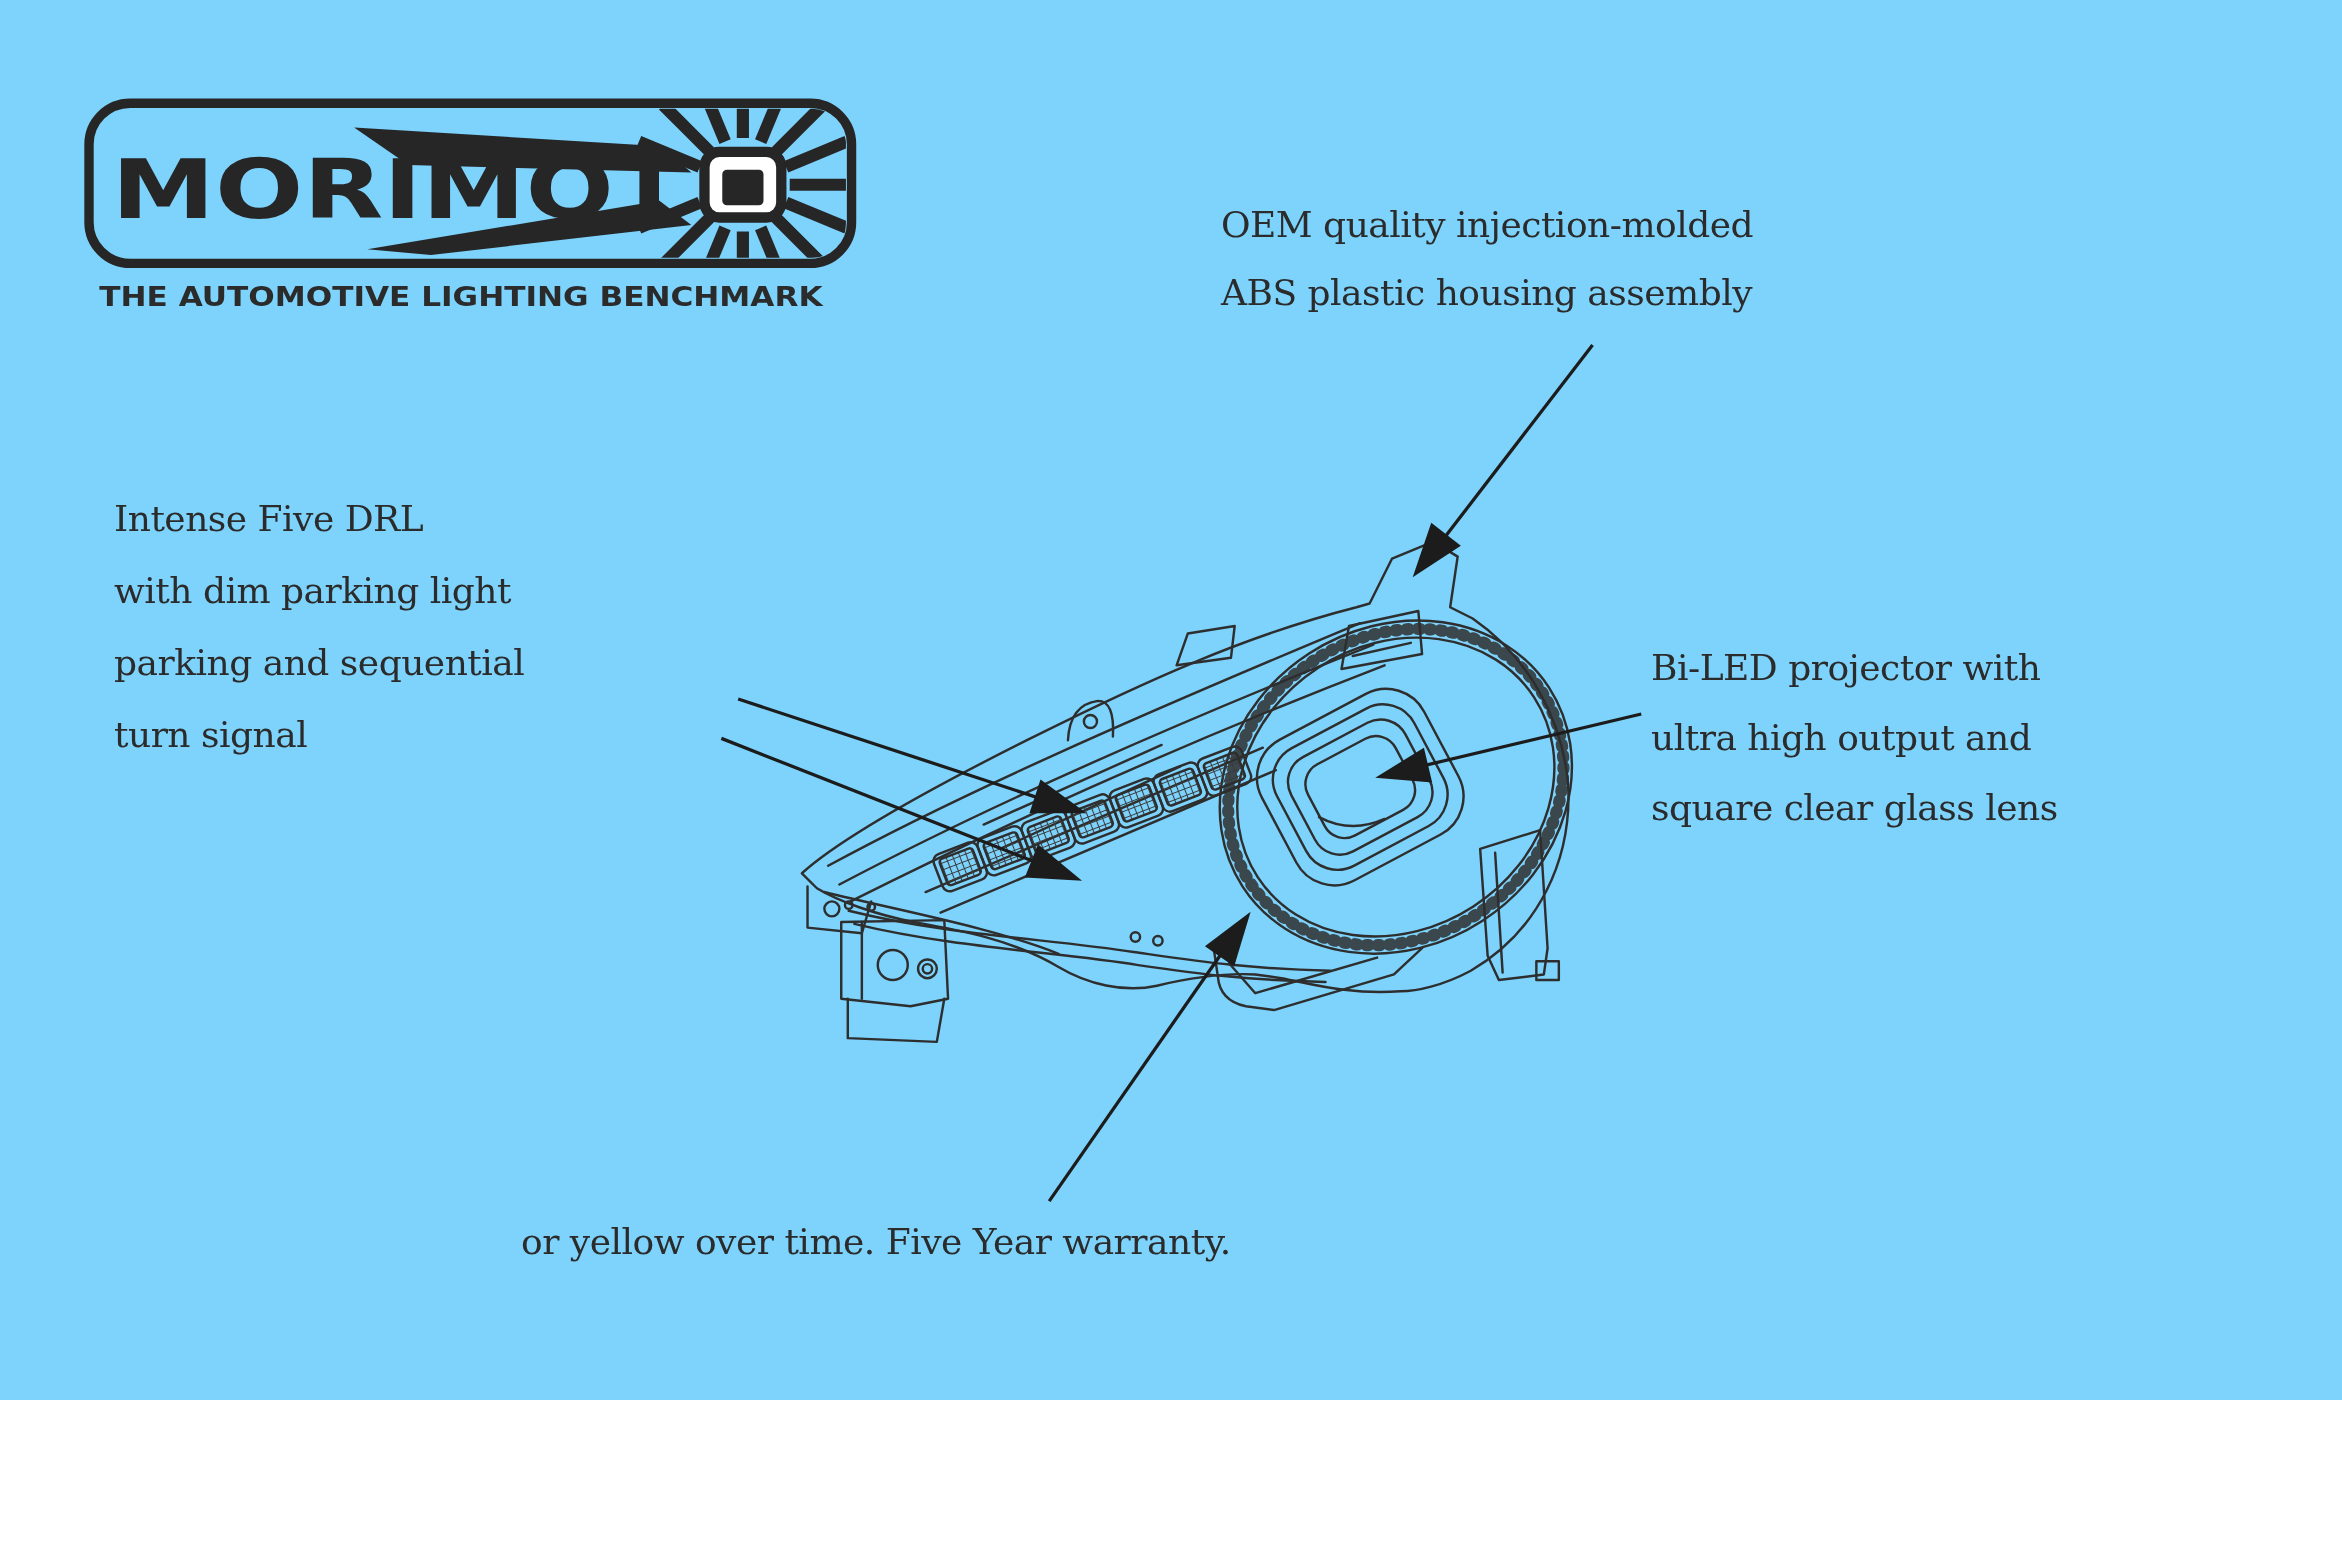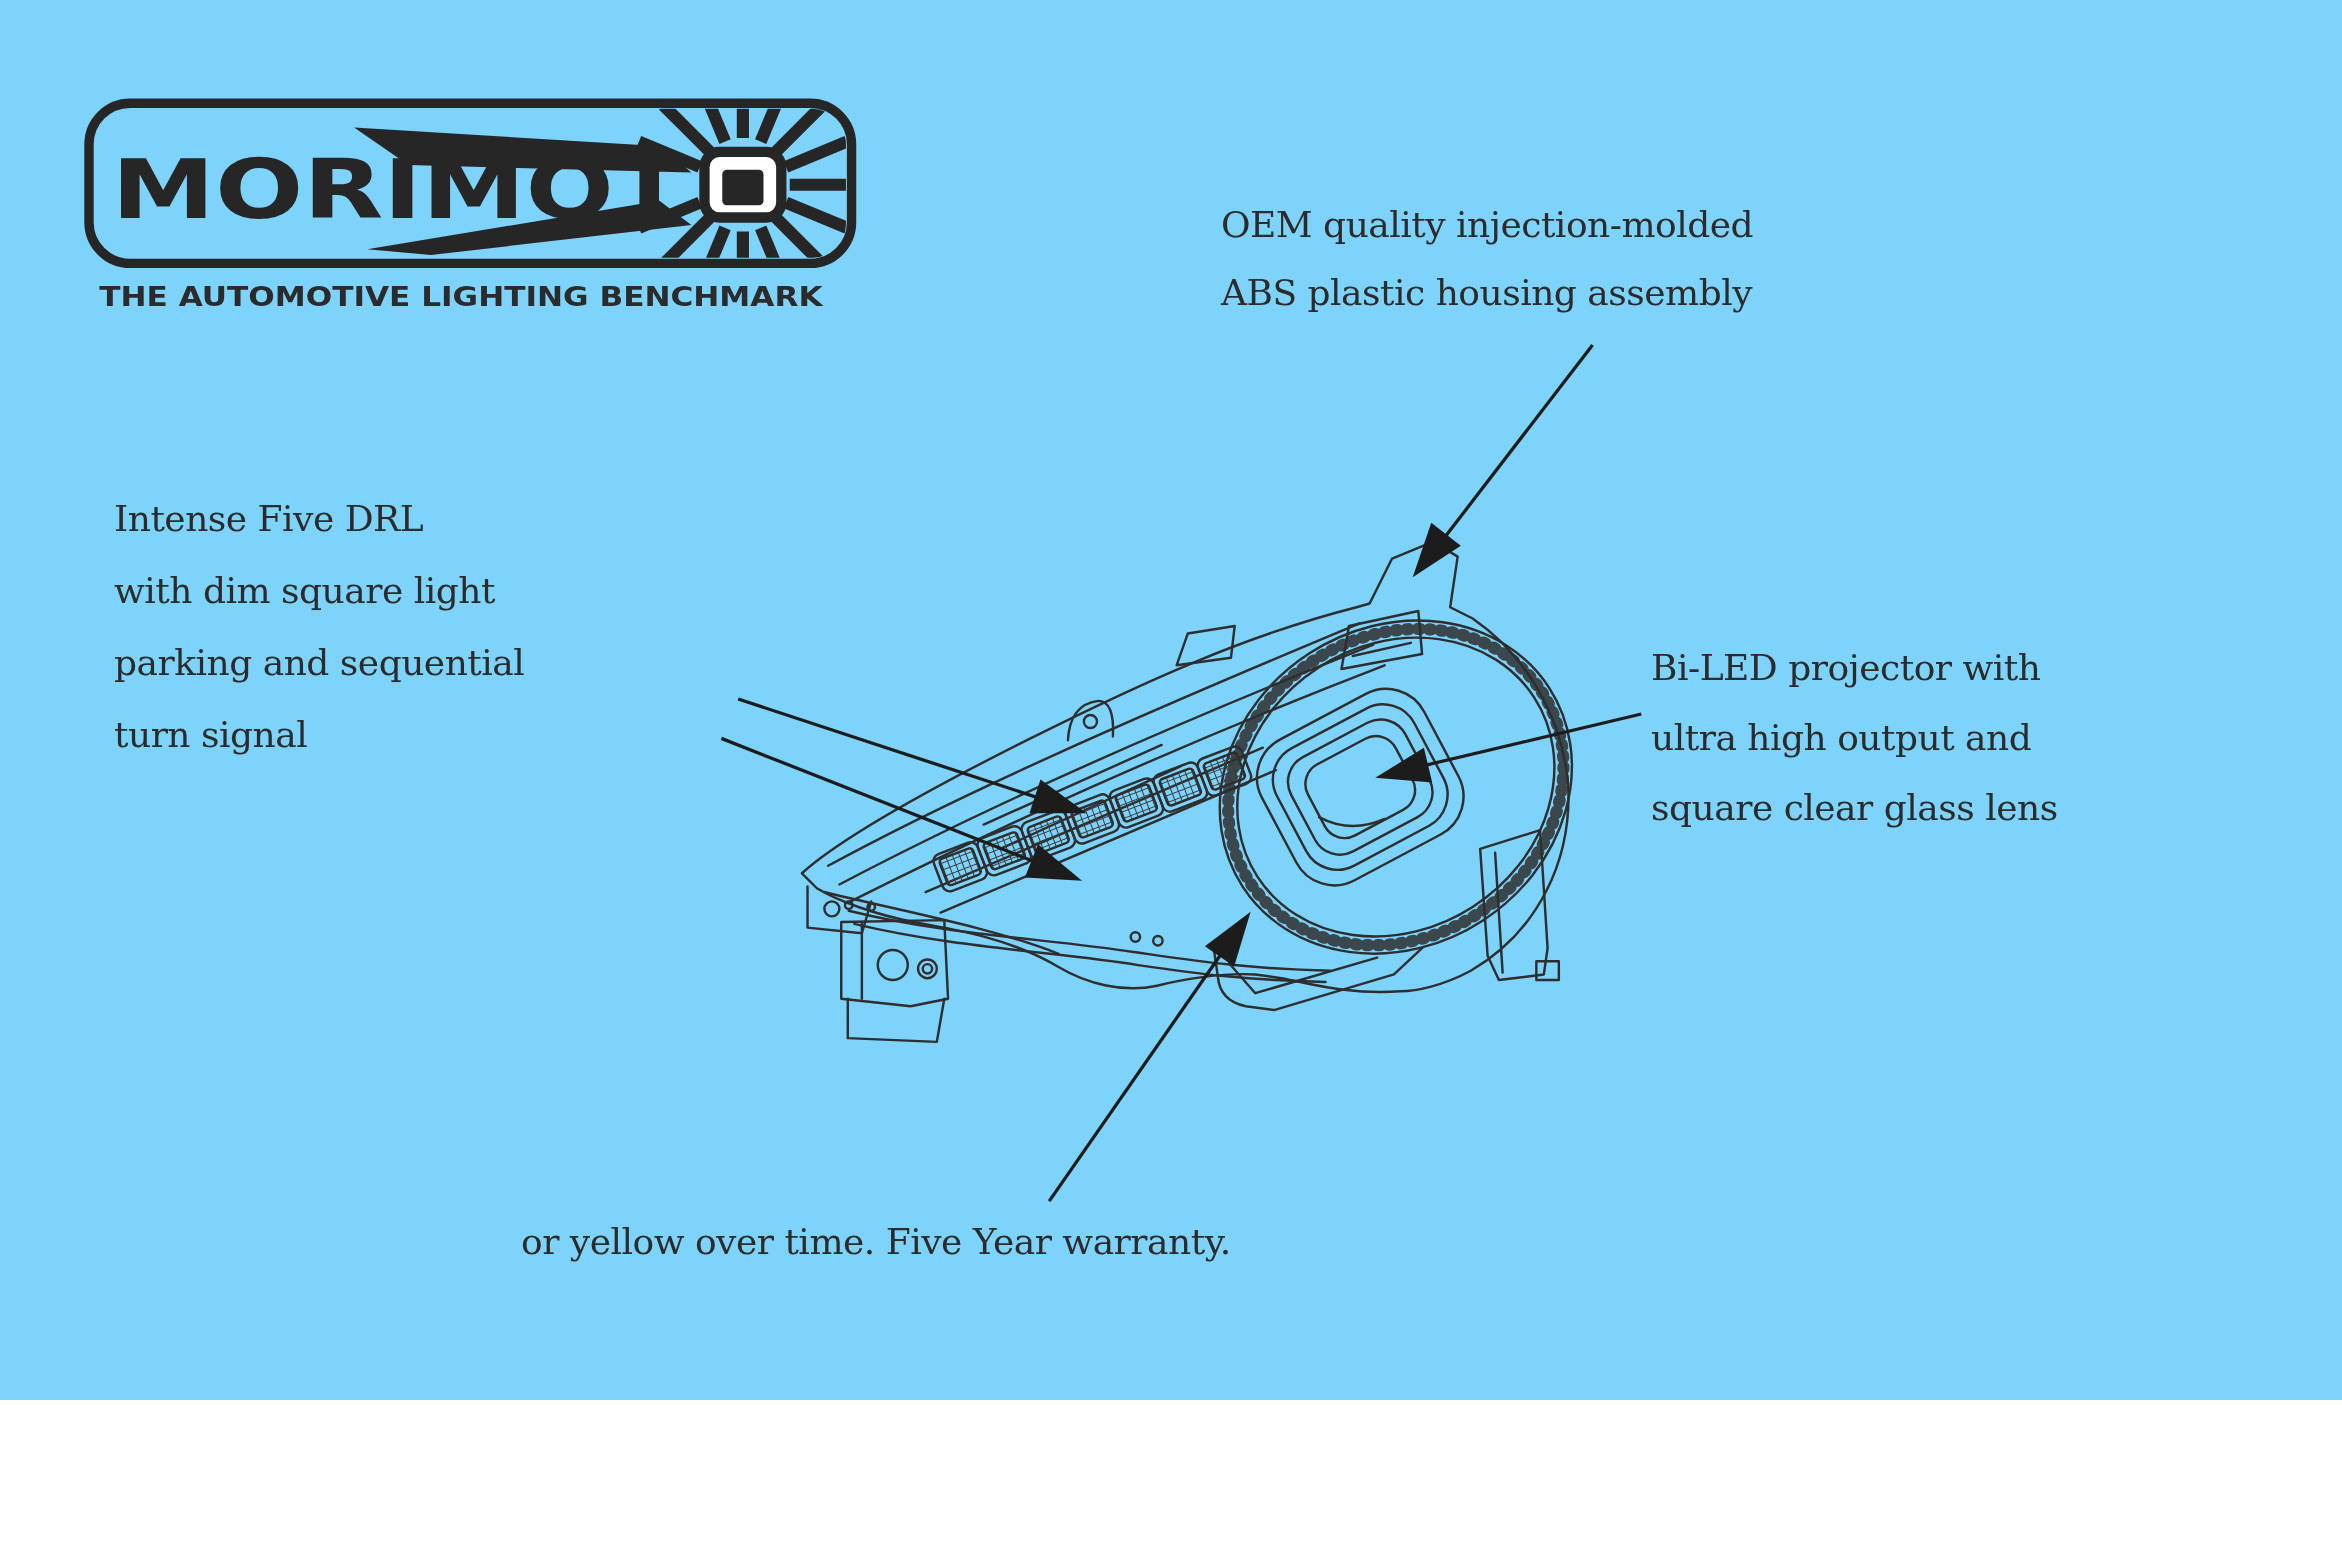--- a/index.html
+++ b/index.html
@@ -194,21 +194,21 @@
     </g>
   </svg>
 
   <div class="note note-housing">
     <div>OEM quality injection-molded</div>
     <div>ABS plastic housing assembly</div>
   </div>
 
   <div class="note note-drl">
     <div>Intense Five DRL</div>
-    <div>with dim square light</div>
+    <div>with dim parking light</div>
     <div>parking and sequential</div>
     <div>turn signal</div>
   </div>
 
   <div class="note note-projector">
     <div>Bi-LED projector with</div>
     <div>ultra high output and</div>
     <div>square clear glass lens</div>
   </div>
 

